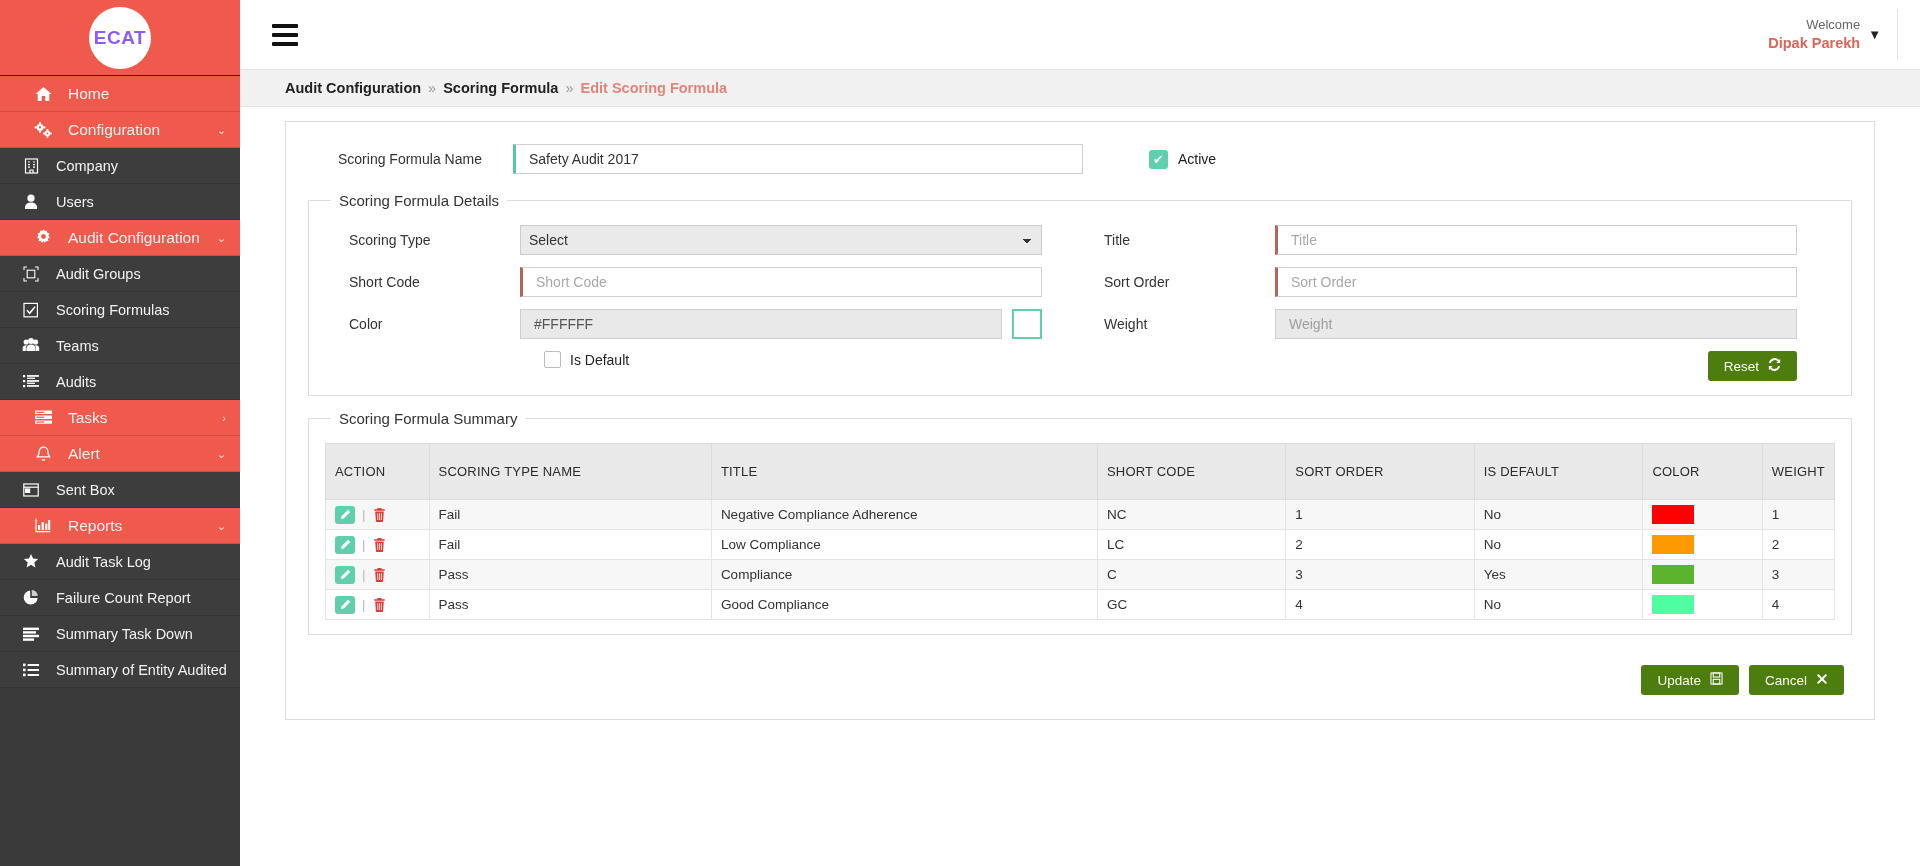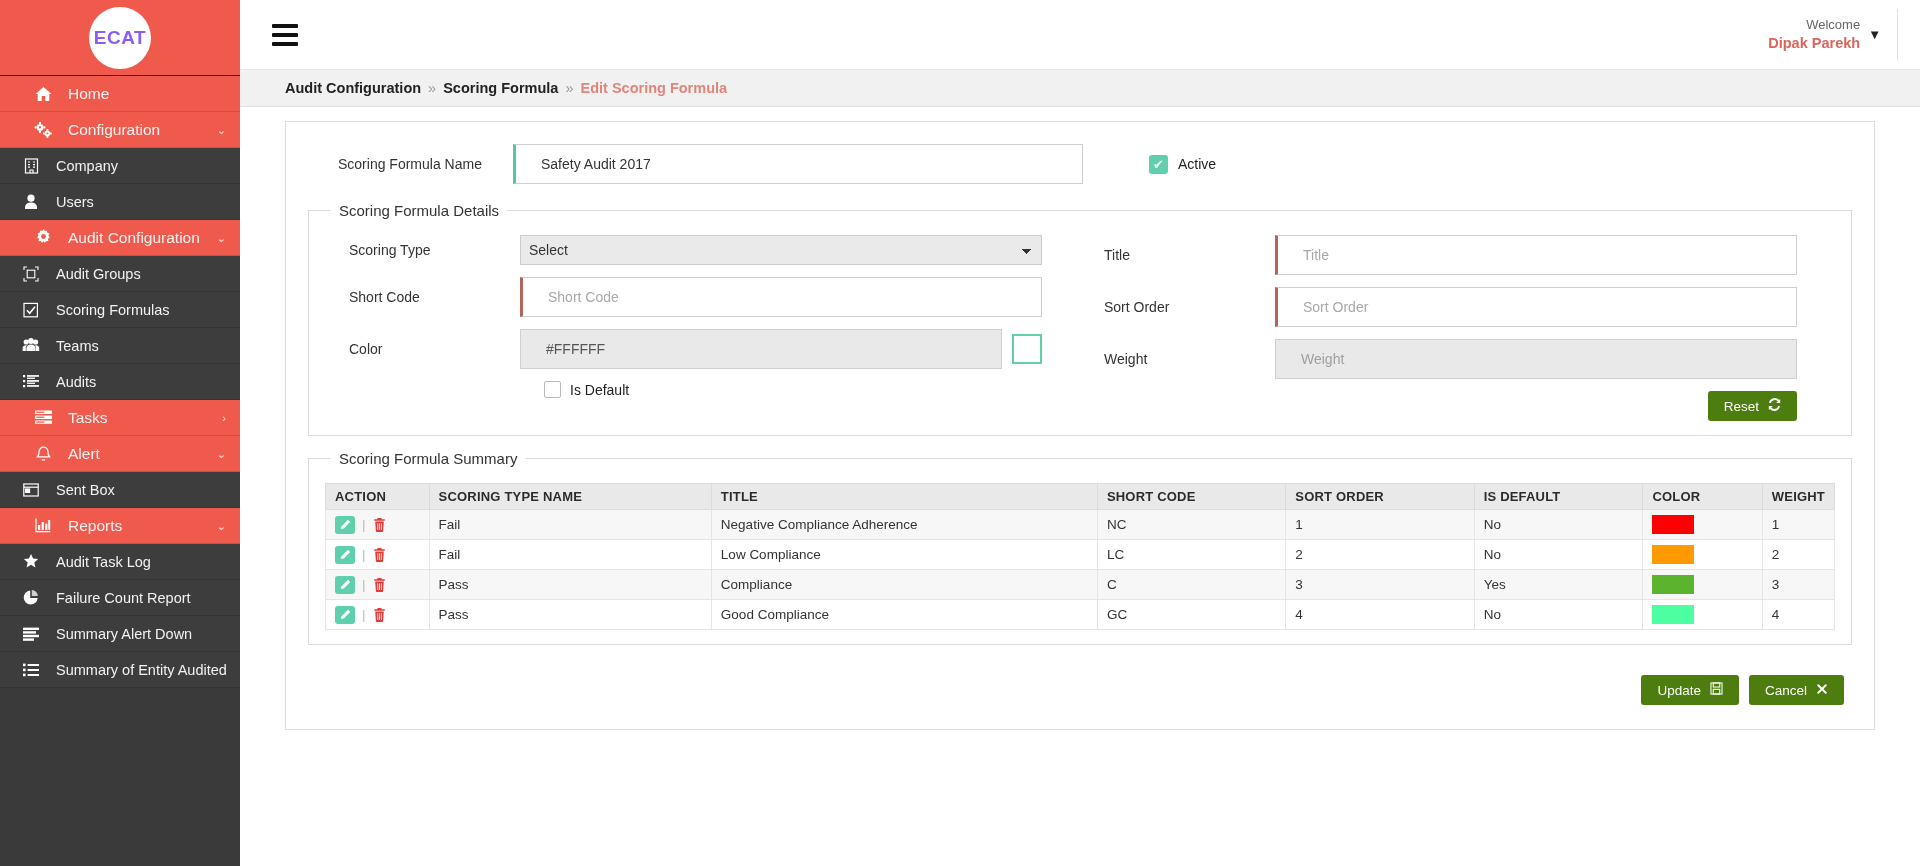--- a/index.html
+++ b/index.html
@@ -81,22 +81,22 @@
   .content { flex: 1; padding: 14px 45px 0 45px; background: #fff; }
   .panel {
     border: 1px solid #dddddd; background: #ffffff;
     padding: 22px 22px 18px 22px;
   }
 
   
   .row-name { display: flex; align-items: center; margin-bottom: 18px; }
   .lbl-name { width: 205px; font-size: 14px; color: #333; padding-left: 30px; }
   .inp {
-    height: 40px; border: 1px solid #cfcfcf; background: #fff;
-    padding: 0 25px; font-size: 14px; color: #333;
+    height: 30px; border: 1px solid #cfcfcf; background: #fff;
+    padding: 0 13px; font-size: 14px; color: #333;
     font-family: "Liberation Sans", sans-serif; outline: none;
   }
   .inp::placeholder { color: #a8a8a8; }
   .inp.valid { border-left: 3px solid #55c6a9; }
   .inp.req   { border-left: 3px solid #b5645c; }
   .inp.ro { background: #e9e9e9; color: #555; }
   .inp.ro::placeholder { color: #9f9f9f; }
   .name-input { width: 570px; }
 
   .chk-row { display: flex; align-items: center; margin-left: 66px; gap: 10px; }
@@ -136,22 +136,22 @@
     display: inline-flex; align-items: center; gap: 9px;
     font-family: "Liberation Sans", sans-serif;
   }
   .btn-teal { background: #4d7c0f; }
   .reset-wrap { display: flex; justify-content: flex-end; padding-right: 38px; margin-top: 4px; }
 
   
   table.sum { width: 100%; border-collapse: collapse; font-size: 13.5px; }
   table.sum th {
     background: #e9e9e9; color: #2b2b2b; text-align: left;
-    font-weight: bold; font-size: 13px; letter-spacing: 0.2px;
-    padding: 5px 9px; border: 1px solid #dcdcdc;
+    font-weight: normal; font-size: 13px; letter-spacing: 0.2px;
+    padding: 20px 9px; border: 1px solid #dcdcdc;
   }
   table.sum td { padding: 5px 9px; border: 1px solid #e4e4e4; color: #333; height: 24px; }
   table.sum tbody tr:nth-child(odd) { background: #f7f7f7; }
   table.sum tbody tr:nth-child(even) { background: #ffffff; }
   .act-cell { white-space: nowrap; }
   .ic-edit {
     display: inline-flex; align-items: center; justify-content: center;
     width: 20px; height: 18px; background: #5fcfae; border-radius: 3px;
     vertical-align: middle; cursor: pointer;
   }
@@ -345,21 +345,21 @@
         </div>
         <div class="nav-item child">
           <span class="ic">
             <svg width="16" height="14" viewBox="0 0 16 14" fill="#ffffff">
               <rect x="0" y="0.6" width="16" height="2.4"></rect>
               <rect x="0" y="4.2" width="13" height="2.4"></rect>
               <rect x="0" y="7.8" width="16" height="2.4"></rect>
               <rect x="0" y="11.4" width="11" height="2.4"></rect>
             </svg>
           </span>
-          <span class="lbl">Summary Alert Down</span>
+          <span class="lbl">Summary Task Down</span>
         </div>
         <div class="nav-item child">
           <span class="ic">
             <svg width="16" height="14" viewBox="0 0 16 14" fill="#ffffff">
               <rect x="0" y="0.6" width="2.6" height="2.6"></rect>
               <rect x="0" y="5.6" width="2.6" height="2.6"></rect>
               <rect x="0" y="10.6" width="2.6" height="2.6"></rect>
               <rect x="4.6" y="1" width="11.4" height="2"></rect>
               <rect x="4.6" y="6" width="11.4" height="2"></rect>
               <rect x="4.6" y="11" width="11.4" height="2"></rect>

